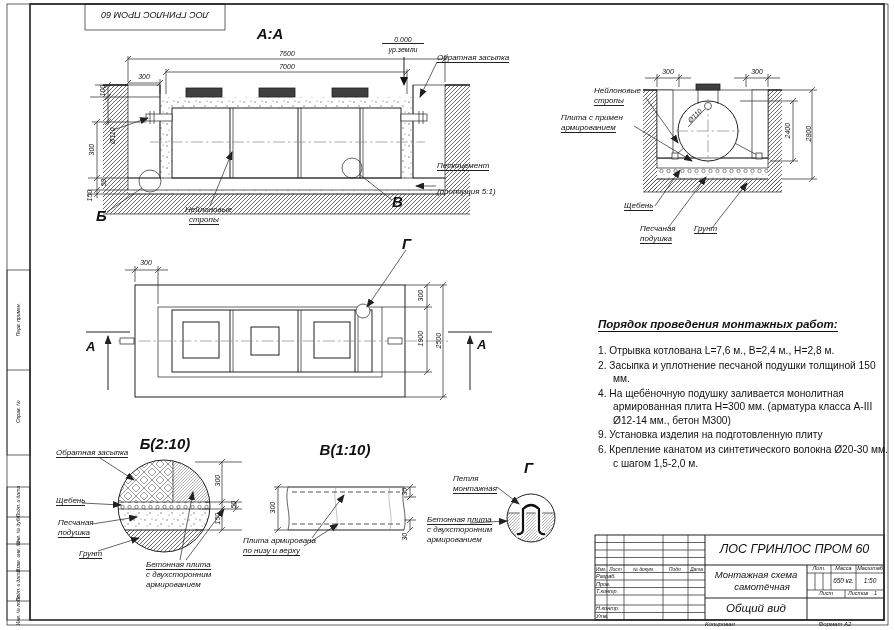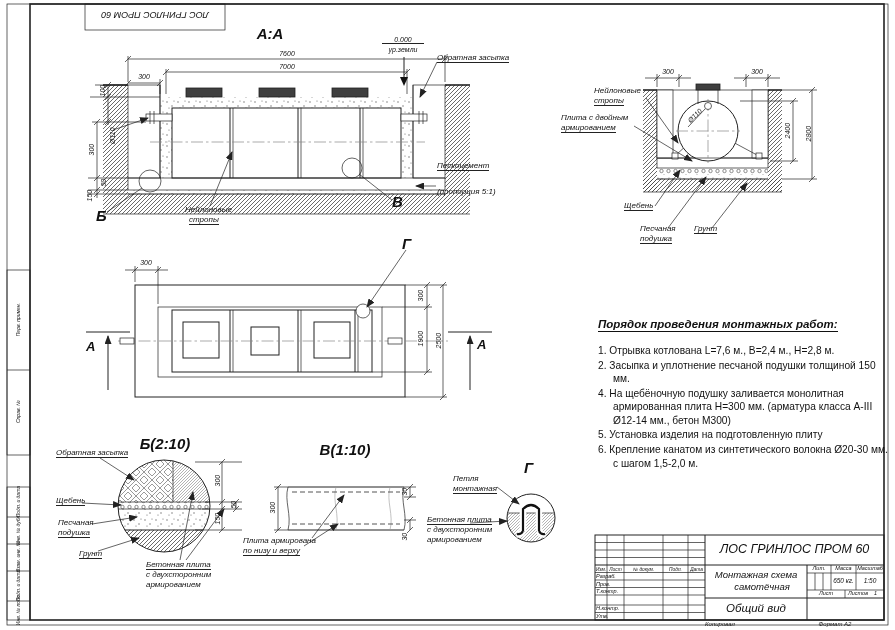--- a/index.html
+++ b/index.html
@@ -362,21 +362,21 @@
 <span class="t mk" style="left:96px;top:208px;">Б</span>
 <span class="t mk" style="left:392px;top:194px;">В</span>
 
 <span class="t dim" style="left:648px;top:68px;width:40px;">300</span>
 <span class="t dim" style="left:737px;top:68px;width:40px;">300</span>
 <span class="t dim rot" style="left:768px;top:127px;">2400</span>
 <span class="t dim rot" style="left:789px;top:130px;">2800</span>
 <span class="t dim rot45" style="left:678px;top:112px;">Ø110</span>
 <span class="t lbl" style="left:594px;top:87px;">Нейлоновые</span>
 <span class="t lbl ul" style="left:594px;top:97px;">стропы</span>
-<span class="t lbl" style="left:561px;top:114px;">Плита с двойным</span>
+<span class="t lbl" style="left:561px;top:114px;">Плита с примен</span>
 <span class="t lbl ul" style="left:561px;top:124px;">армированием</span>
 <span class="t lbl ul" style="left:624px;top:202px;">Щебень</span>
 <span class="t lbl" style="left:640px;top:225px;">Песчаная</span>
 <span class="t lbl ul" style="left:640px;top:235px;">подушка</span>
 <span class="t lbl ul" style="left:694px;top:225px;">Грунт</span>
 
 <span class="t dim" style="left:126px;top:259px;width:40px;">300</span>
 <span class="t dim rot" style="left:401px;top:292px;">300</span>
 <span class="t dim rot" style="left:401px;top:335px;">1900</span>
 <span class="t dim rot" style="left:419px;top:337px;">2500</span>
@@ -409,21 +409,21 @@
 <span class="t lbl ul" style="left:453px;top:485px;">монтажная</span>
 <span class="t lbl ul" style="left:427px;top:516px;">Бетонная плита</span>
 <span class="t lbl" style="left:427px;top:526px;">с двухсторонним</span>
 <span class="t lbl" style="left:427px;top:536px;">армированием</span>
 
 <div class="t proc-title" style="left:598px;top:318px;">Порядок проведения монтажных работ:</div>
 <div style="position:absolute;left:598px;top:344px;width:290px;">
   <div class="proc-item">1. Отрывка котлована L=7,6 м., B=2,4 м., H=2,8 м.</div>
   <div class="proc-item">2. Засыпка и уплотнение песчаной подушки толщиной 150 мм.</div>
   <div class="proc-item">4. На щебёночную подушку заливается монолитная армированная плита H=300 мм. (арматура класса A-III Ø12-14 мм., бетон М300)</div>
-  <div class="proc-item">5. Установка изделия на подготовленную плиту</div>
+  <div class="proc-item">9. Установка изделия на подготовленную плиту</div>
   <div class="proc-item">6. Крепление канатом из синтетического волокна Ø20-30 мм. с шагом 1,5-2,0 м.</div>
 </div>
 
 <span class="t ctr" style="left:705px;top:543px;width:179px;font-size:12.5px;">ЛОС ГРИНЛОС ПРОМ 60</span>
 <span class="t ctr" style="left:705px;top:570px;width:102px;font-size:9.5px;">Монтажная схема</span>
 <span class="t ctr" style="left:705px;top:582px;width:114px;font-size:9.5px;">самотёчная</span>
 <span class="t ctr" style="left:705px;top:602px;width:102px;font-size:11.5px;">Общий вид</span>
 <span class="t ctr" style="left:831px;top:578px;width:25px;font-size:6.5px;">650 кг.</span>
 <span class="t ctr" style="left:856px;top:578px;width:28px;font-size:6.5px;">1:50</span>
 <span class="t tb tbc" style="left:807px;top:566px;width:24px;">Лит.</span>

